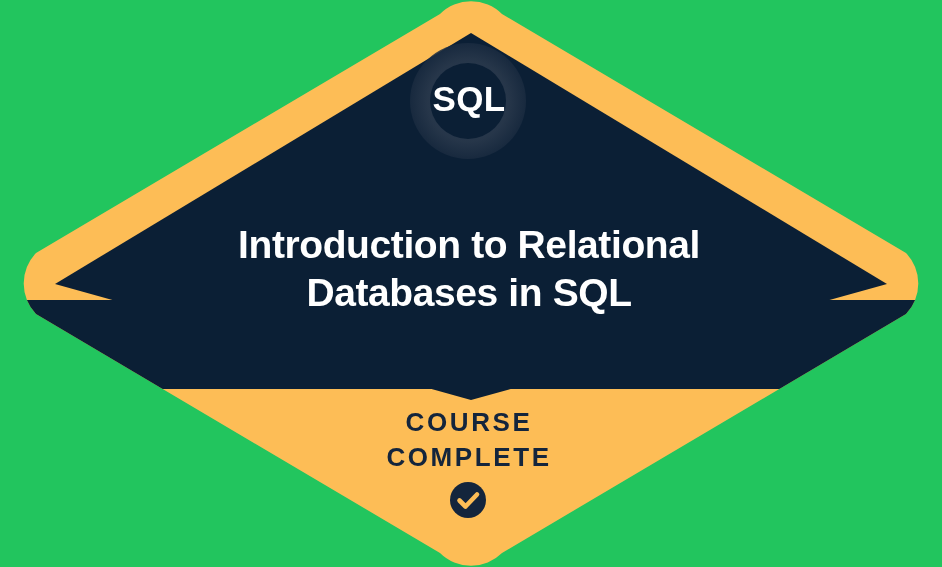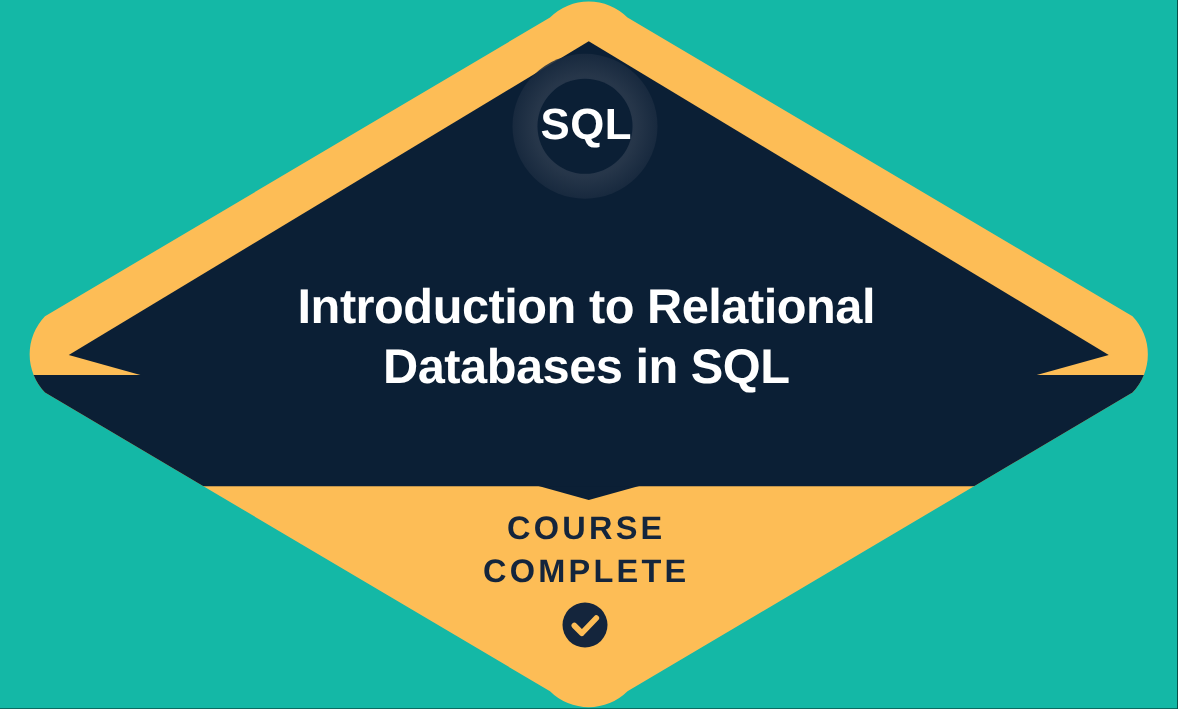--- a/index.html
+++ b/index.html
@@ -10,21 +10,21 @@
   body {
     width: 942px;
     height: 567px;
     overflow: hidden;
     font-family: "Liberation Sans", sans-serif;
   }
   #badge-stage {
     position: relative;
     width: 942px;
     height: 567px;
-    background: #14b8a6;
+    background: #22c55e;
   }
   #badge-svg {
     position: absolute;
     left: 0;
     top: 0;
     width: 942px;
     height: 567px;
     display: block;
   }
   .svg-title-line,

